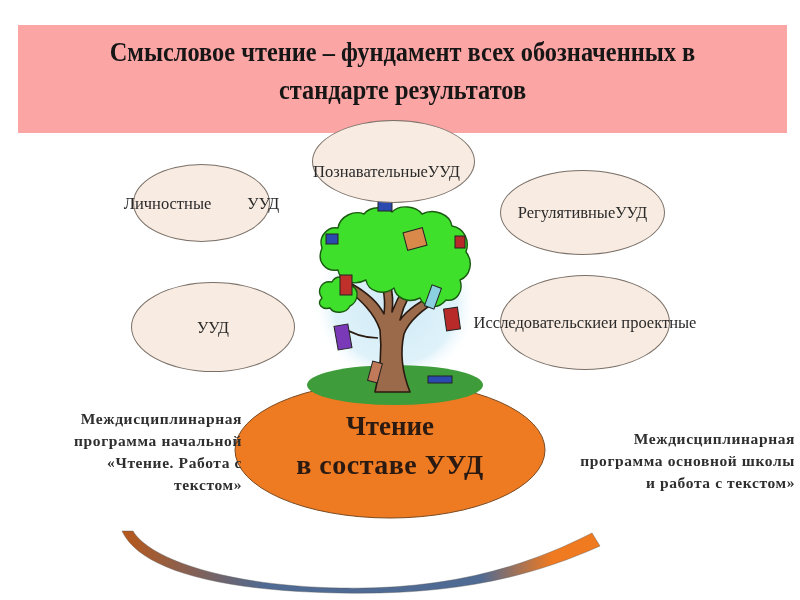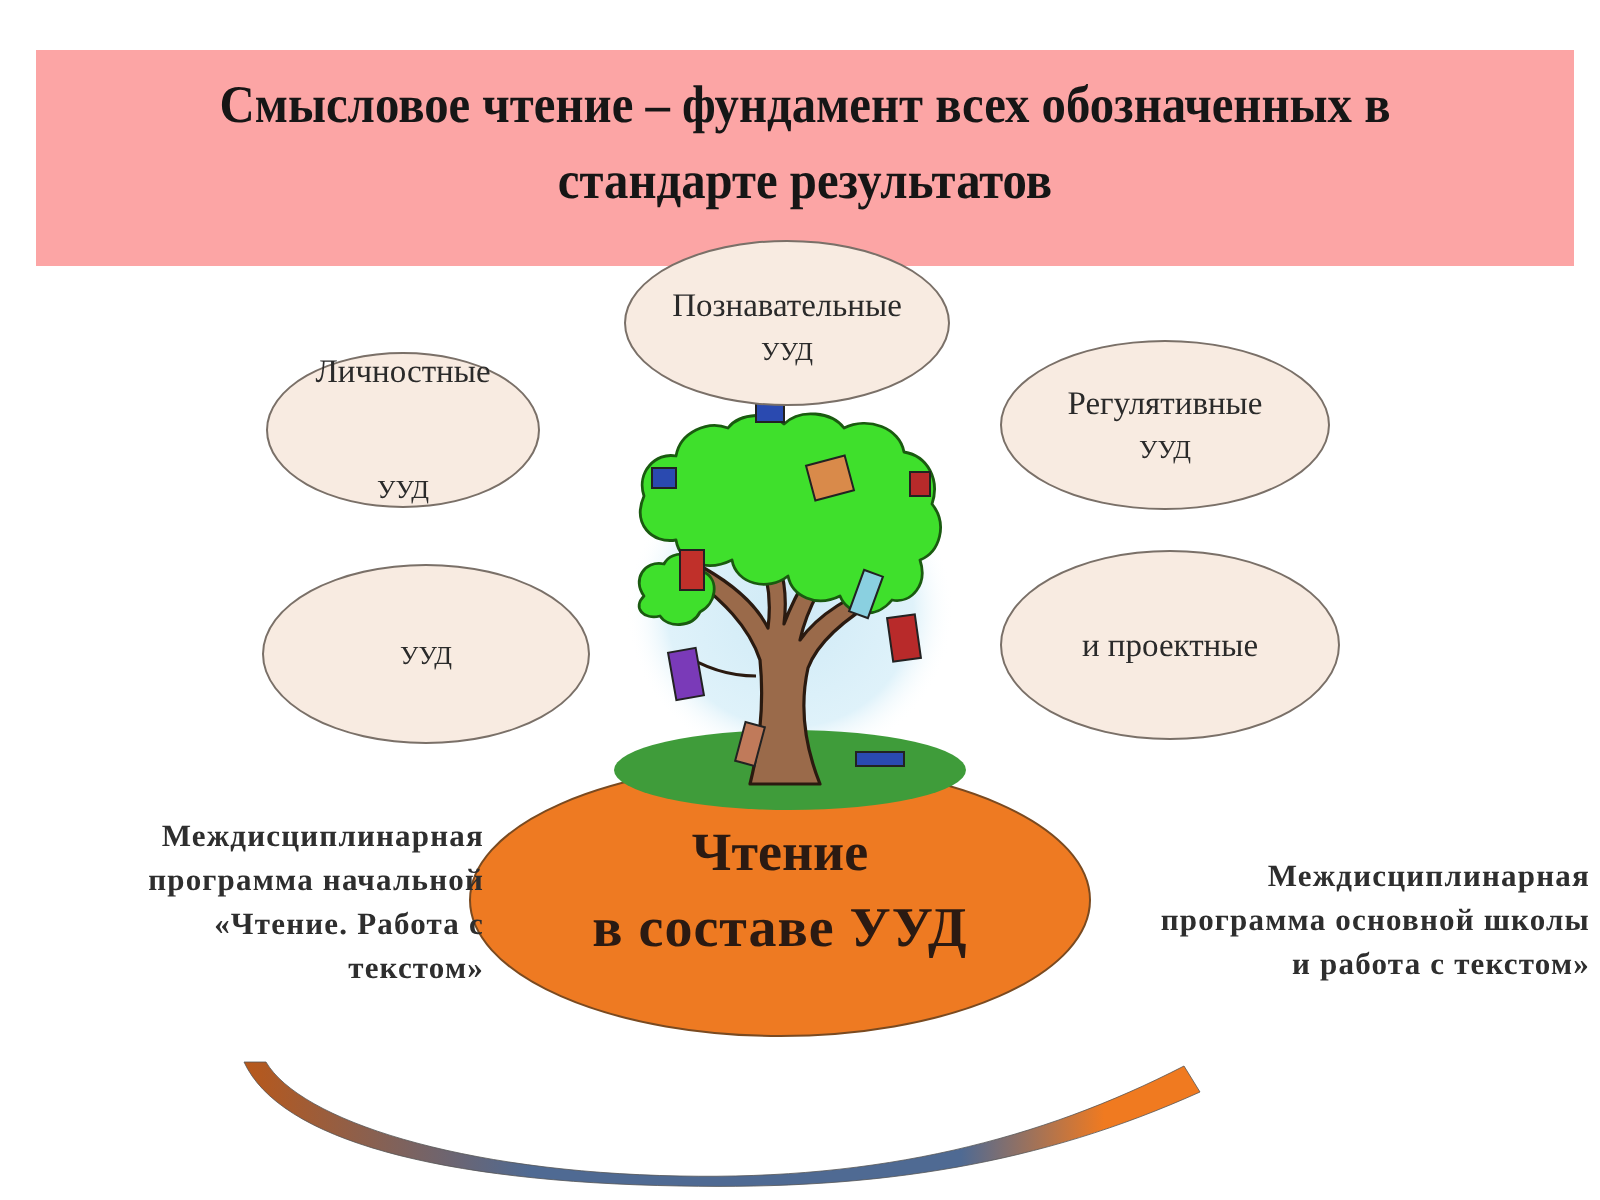--- a/index.html
+++ b/index.html
@@ -4,25 +4,25 @@
 <style>
   html, body { margin:0; padding:0; }
   body { width:800px; height:600px; background:#ffffff; position:relative; overflow:hidden;
          font-family:"Liberation Serif","DejaVu Serif",serif; color:#1a1a1a; }
   .title-band { position:absolute; left:18px; top:25px; width:769px; height:108px;
                 background:#fca5a5; text-align:center; }
   .title-band .line { font-weight:bold; font-size:26.5px; line-height:38px; color:#161616;
                       letter-spacing:0px; transform:scaleX(0.92); display:block; }
   .title-band .l1 { margin-top:8px; }
   .bubble { position:absolute; border:1px solid #7a7068; border-radius:50%;
-            background:#f8ebe1; display:flex; flex-direction:column;
+            background:#f8ebe1; display:flex; 
             align-items:center; justify-content:center; text-align:center;
             font-size:16.5px; line-height:23px; color:#2a2a2a; box-sizing:border-box; white-space:nowrap; }
   .bubble .b1, .bubble .b2 { display:block; }
-  .bubble .b2 { font-size:13px; }
+  .bubble .b2 { font-size:16px; }
   svg.art { position:absolute; left:0; top:0; }
   .core { position:absolute; left:235px; top:382px; width:310px; height:136px;
           text-align:center; font-weight:bold; color:#2b1a12; }
   .core .c1 { position:absolute; left:0; right:0; top:28px; font-size:27px; line-height:32px; }
   .core .c2 { position:absolute; left:0; right:0; top:66px; font-size:28px; line-height:34px; letter-spacing:0.5px; }
   .side { position:absolute; text-align:center; font-weight:bold; font-size:15.5px;
           line-height:22px; color:#2e2e2e; letter-spacing:0.6px; white-space:nowrap; }
   .side span { display:block;text-align:right; }
   .left-prog { left:22px; top:408px; width:220px; }
   .right-prog { left:520px; top:428px; width:275px; }
@@ -94,40 +94,41 @@
     <rect x="370" y="362" width="10" height="20" fill="#c07a5a" transform="rotate(15 375 372)"></rect>
     <rect x="428" y="376" width="24" height="7" fill="#2a4ab0"></rect>
   </g>
 
   <g>
     <path d="M122,531 L133,531 C150,560 230,586 340,588 C440,590 520,570 592,533 L600,546
              C520,582 440,595 340,593 C220,591 140,570 122,531 Z" fill="url(#arrowGrad)" stroke="#555" stroke-width="0.4"></path>
   </g>
 </svg>
 
-<div class="bubble" style="left:133px; top:176px; width:137px; height:78px;gap:36px;">
+<div class="bubble" style="left:133px; top:164px; width:137px; height:78px;gap:36px;">
   <span class="b1">Личностные</span>
   <span class="b2">УУД</span>
 </div>
 
 <div class="bubble" style="left:312px; top:120px; width:163px; height:83px; justify-content:flex-start; padding-top:20px;">
   <span class="b1">Познавательные</span>
   <span class="b2">УУД</span>
 </div>
 
 <div class="bubble" style="left:500px; top:170px; width:165px; height:85px;">
   <span class="b1">Регулятивные</span>
   <span class="b2">УУД</span>
 </div>
 
 <div class="bubble" style="left:131px; top:282px; width:164px; height:90px;">
   <span class="b2">УУД</span>
 </div>
 
 <div class="bubble" style="left:500px; top:275px; width:170px; height:95px;">
+  <span class="b1">Исследовательские</span>
   <span class="b1">и проектные</span>
 </div>
 
 <div class="core">
   <span class="c1">Чтение</span>
   <span class="c2">в составе УУД</span>
 </div>
 
 <div class="side left-prog">
   <span>Междисциплинарная</span>

